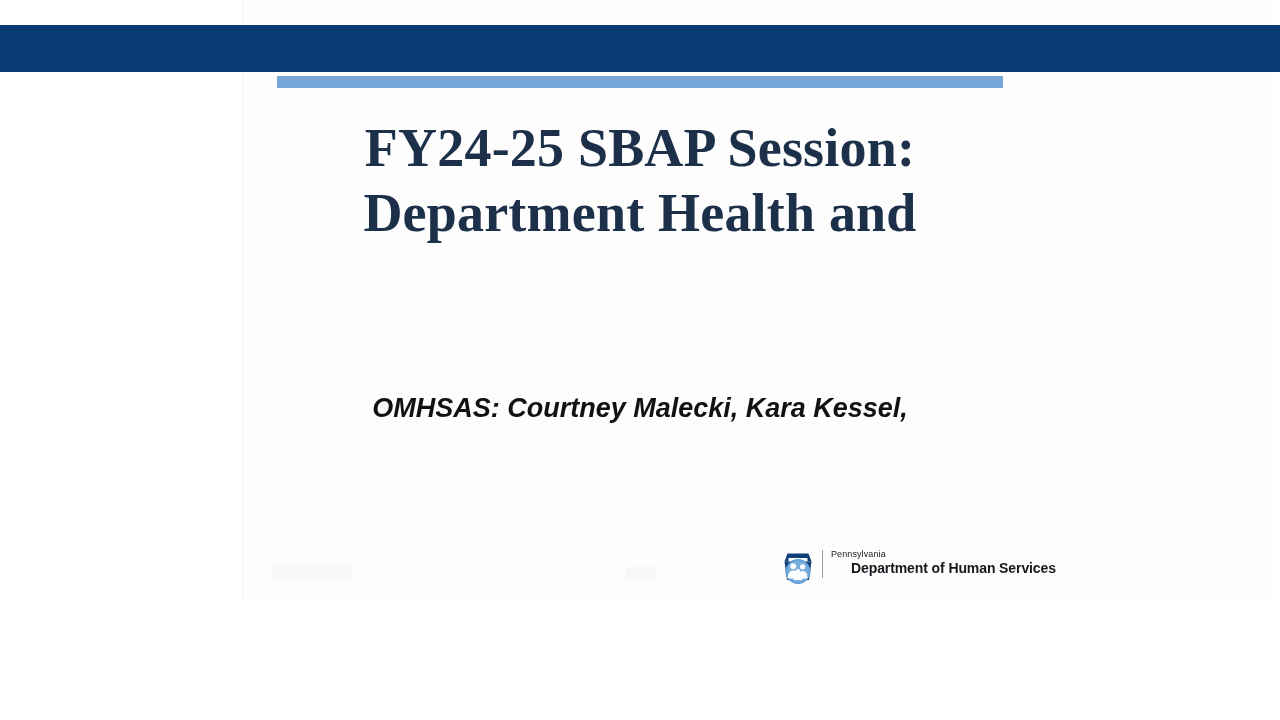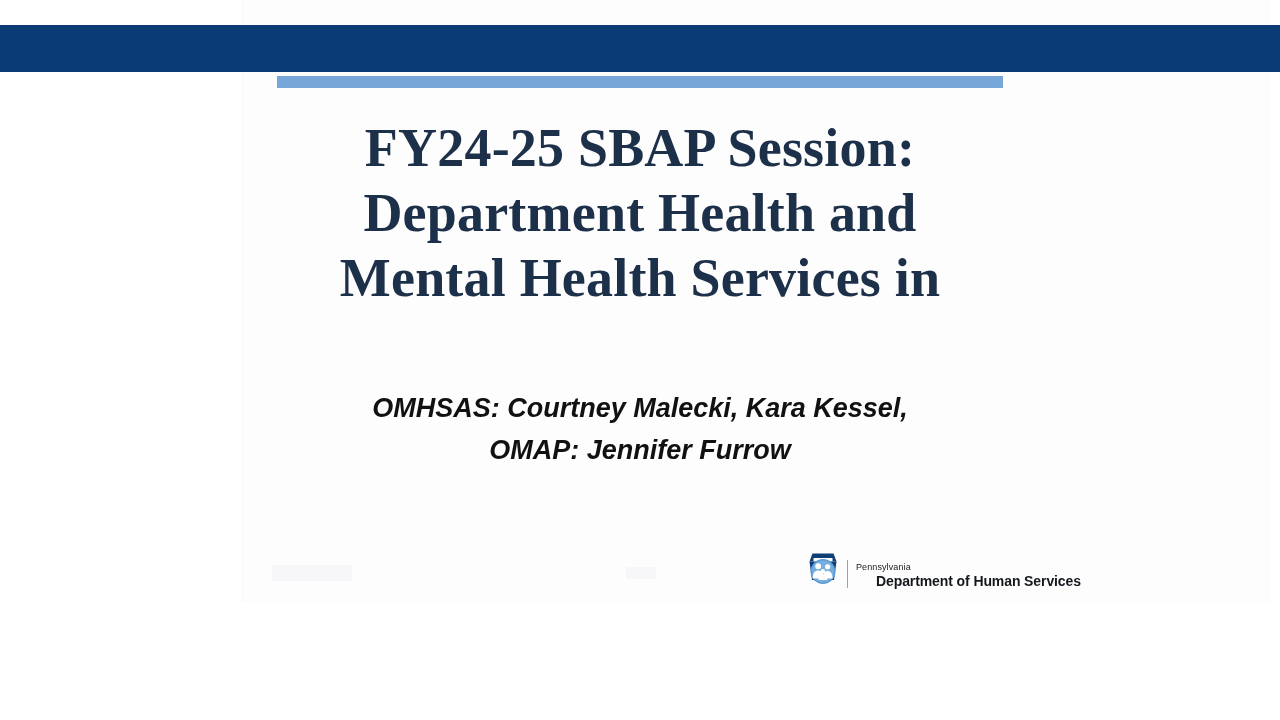--- a/index.html
+++ b/index.html
@@ -108,24 +108,24 @@
     font-size: 27px;
     line-height: 42px;
     color: #111111;
     white-space: nowrap;
     font-style: italic;
   }
 
   
   .logo-lockup {
     position: absolute;
-    left: 805px;
+    left: 780px;
     top: 550px;
     display: flex;
-    align-items: flex-end;
+    align-items: flex-start;
     height: 38px;
   }
   .logo-mark {
     width: 36px;
     height: 38px;
     display: block;
   }
   .logo-divider {
     width: 1px;
     height: 28px;
@@ -165,26 +165,24 @@
   <div class="ghost-block-a"></div>
   <div class="ghost-block-b"></div>
 
   <div class="top-band"></div>
 
   <div class="accent-bar"></div>
 
   <div class="title-block">
     <div class="title-line">FY24-25 SBAP Session:</div>
     <div class="title-line">Department Health and</div>
-    <div class="title-line">Mental Health Services in</div>
   </div>
 
   <div class="presenters-block">
     <div class="presenter-line">OMHSAS: Courtney Malecki, Kara Kessel,</div>
-    <div class="presenter-line">OMAP: Jennifer Furrow</div>
   </div>
 
   <div class="logo-lockup">
     <span>
       <svg class="logo-mark" viewBox="0 0 36 38" xmlns="http://www.w3.org/2000/svg">
 
         <path d="M7.5 3.5 L28.5 3.5 L31.5 11.5 L27.5 11.5 L27.5 8.0 L8.5 8.0 L8.5 11.5 L4.5 11.5 Z" fill="#0f3f77"></path>
 
         <path d="M4.5 11.5 L31.5 11.5 L29.0 30.0 L7.0 30.0 Z" fill="#0f3f77"></path>
 

